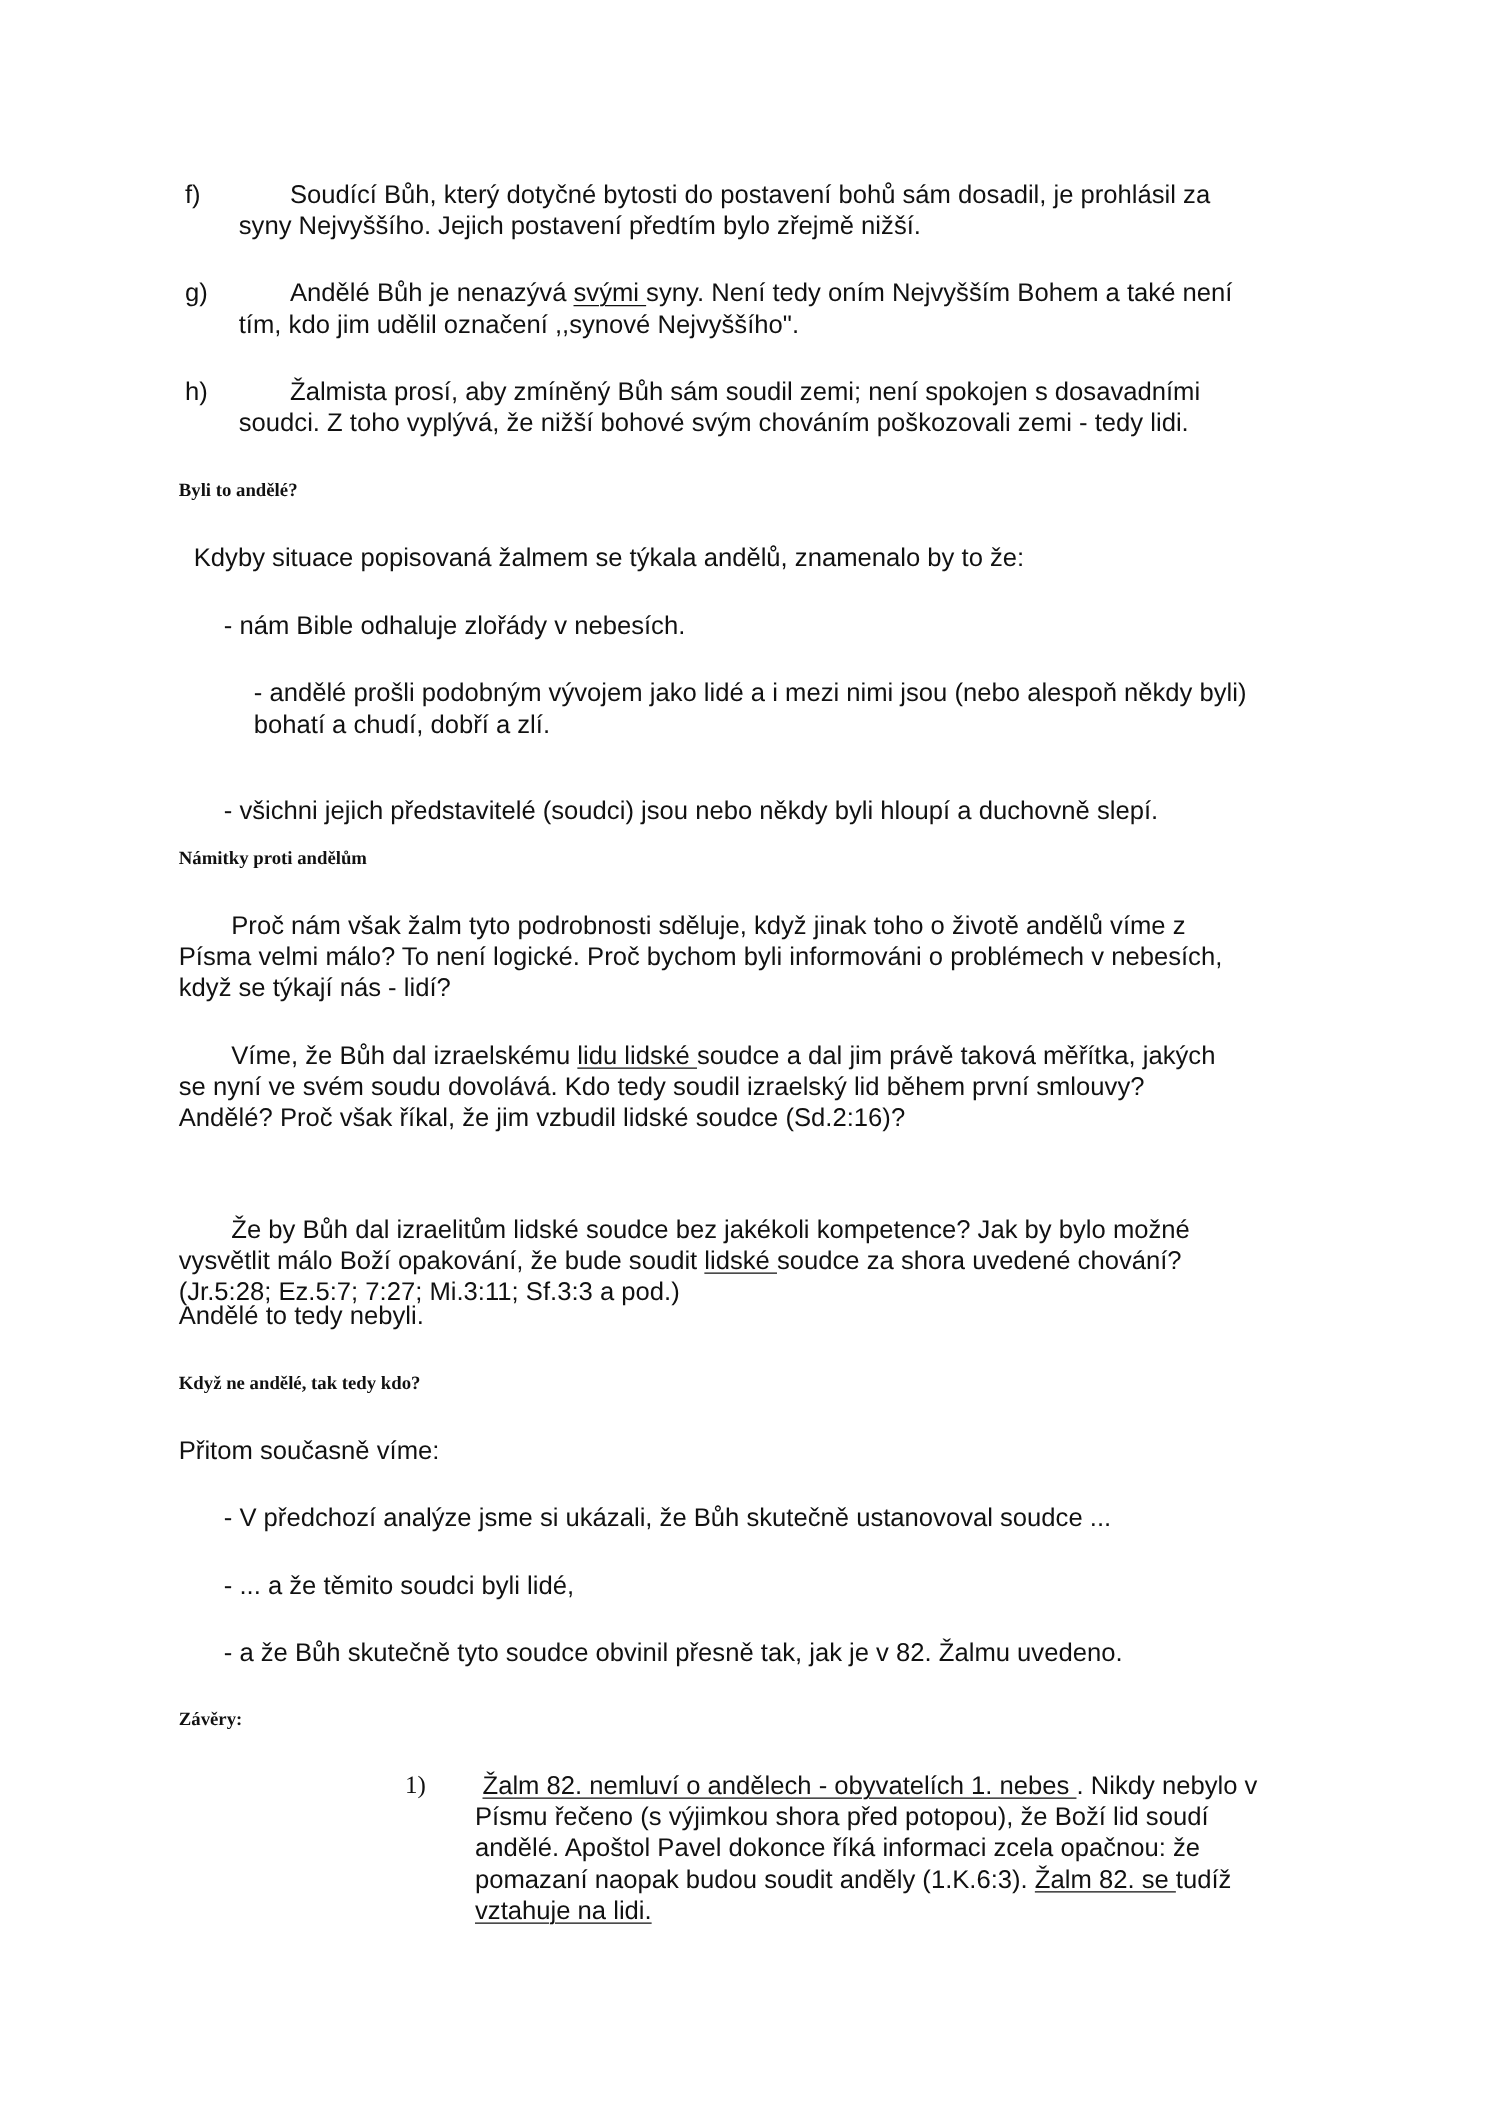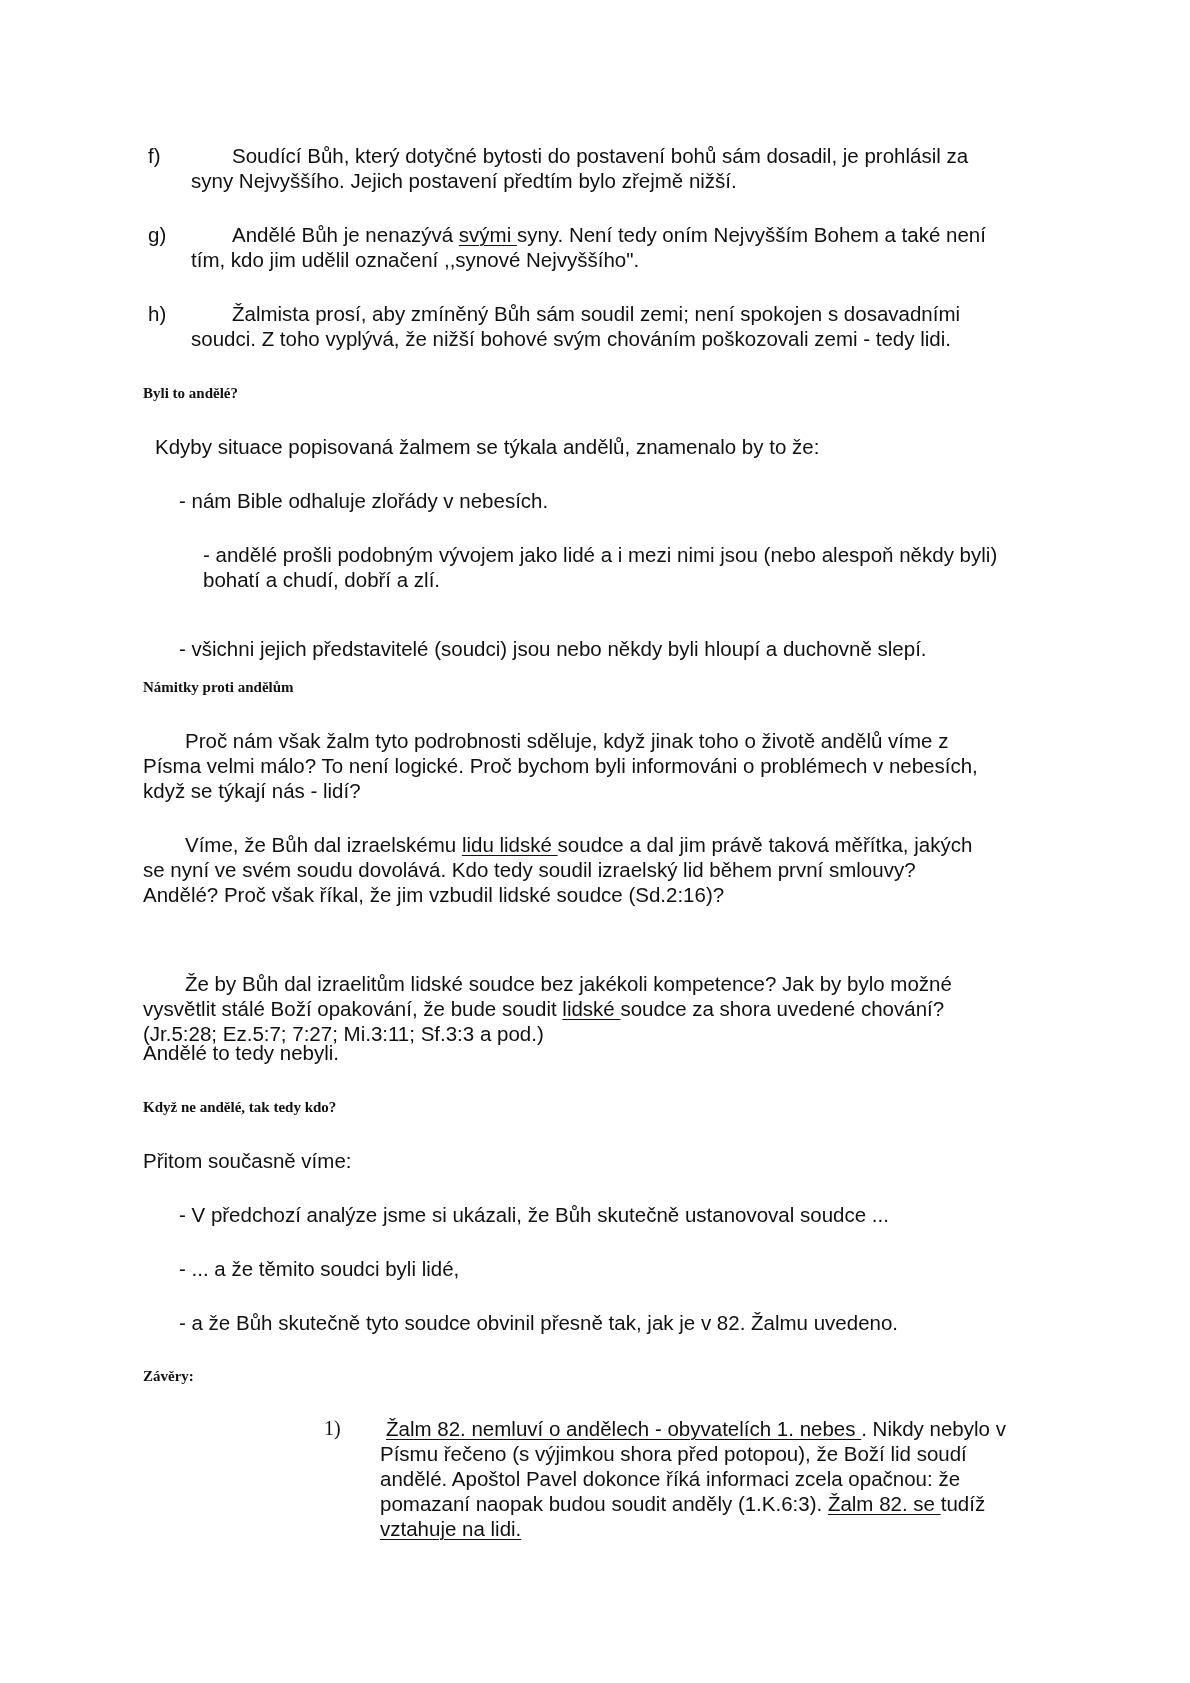--- a/index.html
+++ b/index.html
@@ -51,21 +51,21 @@
   <div>Písma velmi málo? To není logické. Proč bychom byli informováni o problémech v nebesích,</div>
   <div>když se týkají nás - lidí?</div>
 </div>
 <div class="para sans" style="top:832px;">
   <div style="white-space:nowrap;"><span class="first-indent"></span><span>Víme, že Bůh dal izraelskému </span><span class="u">lidu lidské </span><span>soudce a dal jim právě taková měřítka, jakých</span></div>
   <div>se nyní ve svém soudu dovolává. Kdo tedy soudil izraelský lid během první smlouvy?</div>
   <div>Andělé? Proč však říkal, že jim vzbudil lidské soudce (Sd.2:16)?</div>
 </div>
 <div class="para sans" style="top:936px;margin-top:35px;">
   <div><span class="first-indent"></span><span>Že by Bůh dal izraelitům lidské soudce bez jakékoli kompetence? Jak by bylo možné</span></div>
-  <div style="white-space:nowrap;"><span>vysvětlit stálé Boží opakování, že bude soudit </span><span class="u">lidské </span><span>soudce za shora uvedené chování?</span></div>
+  <div style="white-space:nowrap;"><span>vysvětlit málo Boží opakování, že bude soudit </span><span class="u">lidské </span><span>soudce za shora uvedené chování?</span></div>
   <div>(Jr.5:28; Ez.5:7; 7:27; Mi.3:11; Sf.3:3 a pod.)</div>
 </div>
 <div class="para sans" style="top:1040px;">Andělé to tedy nebyli.</div>
 
 <div class="serif-h" style="top:1097px;">Když ne andělé, tak tedy kdo?</div>
 <div class="para sans" style="top:1148px;">Přitom současně víme:</div>
 <div class="dash sans" style="top:1202px;">- V předchozí analýze jsme si ukázali, že Bůh skutečně ustanovoval soudce ...</div>
 <div class="dash sans" style="top:1256px;">- ... a že těmito soudci byli lidé,</div>
 <div class="dash sans" style="top:1310px;">- a že Bůh skutečně tyto soudce obvinil přesně tak, jak je v 82. Žalmu uvedeno.</div>
 

